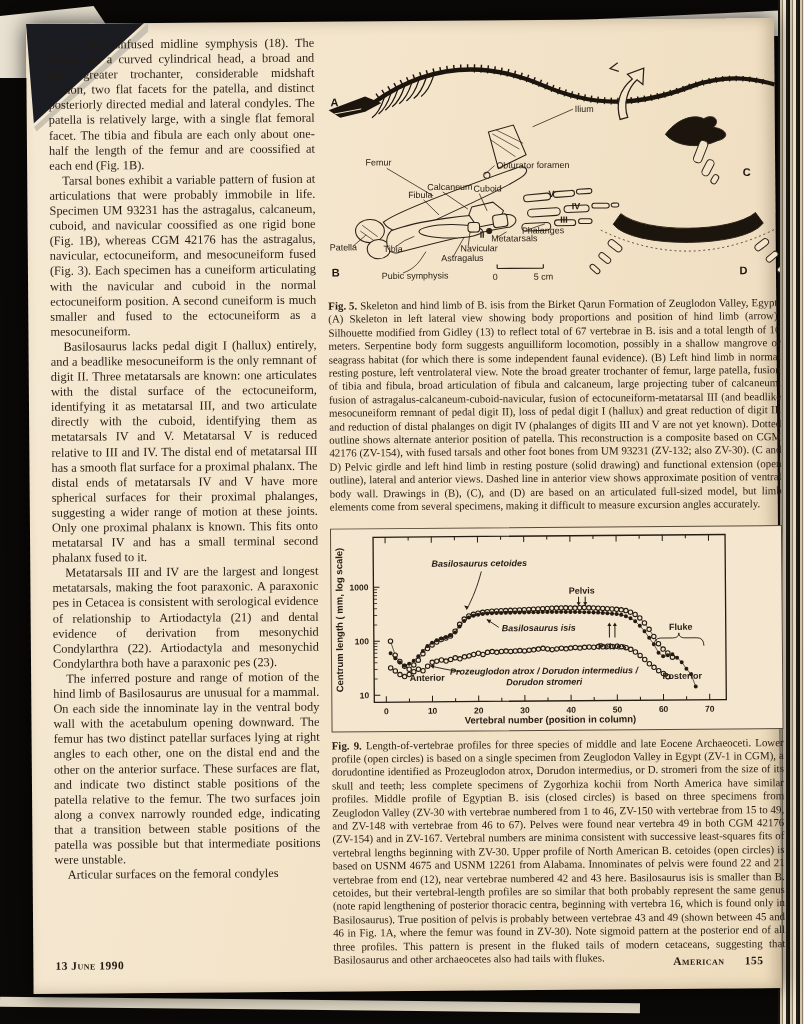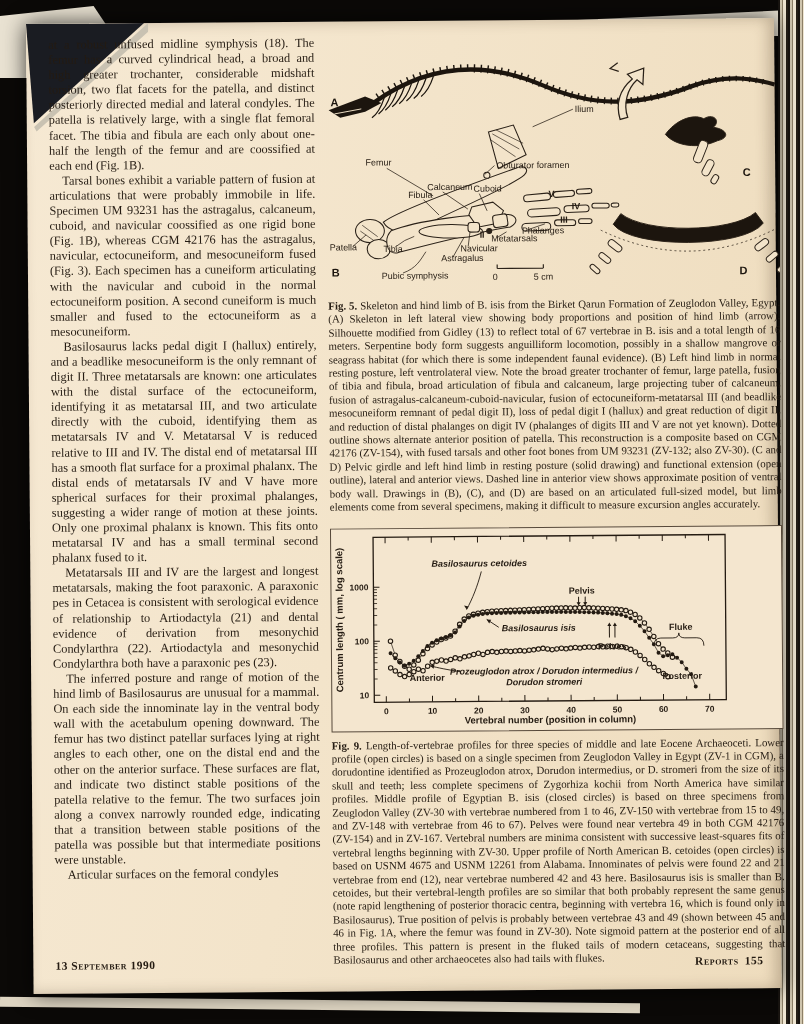--- a/index.html
+++ b/index.html
@@ -46,21 +46,21 @@
   .figure-caption .figlabel{font-weight:bold;}
   .fig1-cap{margin-top:4px;}
   .fig2-box{margin-top:14px;border:1px solid #57493a;padding:0;width:450px;height:202px;
     background:#f4e6cf;}
   .fig2-cap{margin-top:7px;}
 
   .footer{position:absolute;left:22px;top:936px;width:708px;font-size:11.5px;
     font-variant:small-caps;font-weight:bold;letter-spacing:.5px;}
   .footer .date{float:left;}
   .footer .reports{float:right;}
-  .footer .pagenum{font-weight:bold;margin-left:6px;}
+  .footer .pagenum{font-weight:bold;margin-left:20px;}
 
   svg text{font-family:"Liberation Sans", sans-serif;}
   .anat{font-size:9.3px;fill:#241b12;}
   .panel{font-size:11.5px;font-weight:bold;fill:#1c150e;}
 </style>
 </head>
 <body>
 
 <div class="photo">
 
@@ -619,21 +619,21 @@
 
         
         <p class="figure-caption fig2-cap">
           <span class="figlabel">Fig. 9.</span>
           <span> </span>
           <span>Length-of-vertebrae profiles for three species of middle and late Eocene Archaeoceti. Lower profile (open circles) is based on a single specimen from Zeuglodon Valley in Egypt (ZV-1 in CGM), a dorudontine identified as Prozeuglodon atrox, Dorudon intermedius, or D. stromeri from the size of its skull and teeth; less complete specimens of Zygorhiza kochii from North America have similar profiles. Middle profile of Egyptian B. isis (closed circles) is based on three specimens from Zeuglodon Valley (ZV-30 with vertebrae numbered from 1 to 46, ZV-150 with vertebrae from 15 to 49, and ZV-148 with vertebrae from 46 to 67). Pelves were found near vertebra 49 in both CGM 42176 (ZV-154) and in ZV-167. Vertebral numbers are minima consistent with successive least-squares fits of vertebral lengths beginning with ZV-30. Upper profile of North American B. cetoides (open circles) is based on USNM 4675 and USNM 12261 from Alabama. Innominates of pelvis were found 22 and 21 vertebrae from end (12), near vertebrae numbered 42 and 43 here. Basilosaurus isis is smaller than B. cetoides, but their vertebral-length profiles are so similar that both probably represent the same genus (note rapid lengthening of posterior thoracic centra, beginning with vertebra 16, which is found only in Basilosaurus). True position of pelvis is probably between vertebrae 43 and 49 (shown between 45 and 46 in Fig. 1A, where the femur was found in ZV-30). Note sigmoid pattern at the posterior end of all three profiles. This pattern is present in the fluked tails of modern cetaceans, suggesting that Basilosaurus and other archaeocetes also had tails with flukes.</span>
         </p>
       </div>
 
       <div class="footer">
-        <span class="date">13 September 1990</span>
+        <span class="date">13 June 1990</span>
         <span class="reports">
-          <span>Reports</span><span class="pagenum">155</span>
+          <span>American</span><span class="pagenum">155</span>
         </span>
       </div>
 
     </div>
   </div>
 </div>
 
 </body></html>

